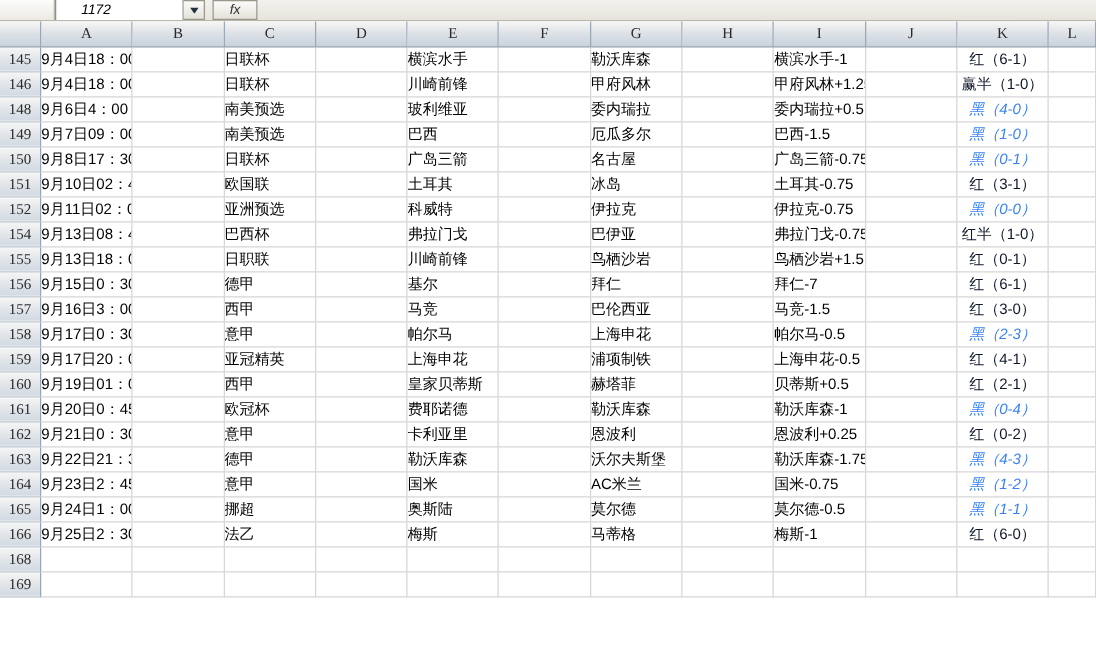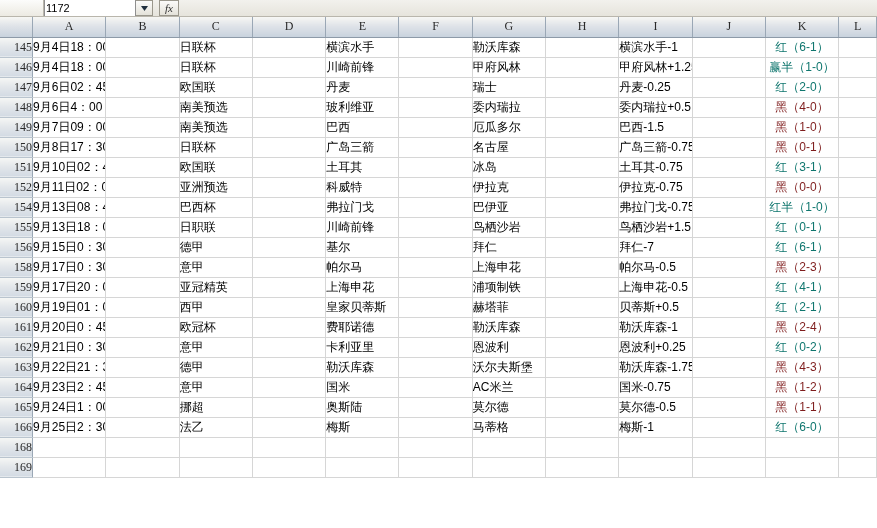--- a/index.html
+++ b/index.html
@@ -18,45 +18,46 @@
     background: linear-gradient(to bottom, #f2f1ed 0%, #e6e4dc 100%);
     border-bottom: 1px solid #b9b6ac;
     position: relative;
   }
   .namebox {
     width: 44px;
     border-right: 1px solid #b9b6ac;
     background: linear-gradient(to bottom,#fcfcfb,#eceae2);
   }
   .namebox-val {
-    width: 92px;
+    width: 103px;
     background: #ffffff;
     border: 1px solid #8f8f8f;
     border-top: none; border-bottom: none;
     font-size: 11px;
-    padding-left: 1px;
+    padding-left: 20px;
     line-height: 16px;
     color: #000;
+    font-style: italic;
   }
   .dropdown-btn {
     width: 17px;
     background: linear-gradient(to bottom,#fbfbfa,#e4e2d9);
     border: 1px solid #9a978c;
     border-left: none;
     display: flex; align-items: center; justify-content: center;
   }
   .dropdown-btn svg { display: block; }
   .fx-sep { width: 6px; }
   .fx-btn {
-    width: 20px;
+    width: 36px;
     background: linear-gradient(to bottom,#fbfbfa,#e4e2d9);
     border: 1px solid #9a978c;
     font-size: 11px;
     font-style: italic;
-    font-family: Liberation Serif, serif;
+    font-family: Liberation Sans, sans-serif;
     display: flex; align-items: center; justify-content: center;
     color: #333;
   }
   .fx-rest { flex: 1; }
   
   .grid {
     position: relative;
     width: 877px;
     height: 511px;
     overflow: hidden;
@@ -91,35 +92,35 @@
     width: 32px;
     background: linear-gradient(to bottom, #f7f7f4 0%, #dfe3e8 45%, #c8d2dd 100%);
     border-right: 1px solid #9aa7b5;
     border-bottom: 1px solid #8d9aa8;
   }
   td.rowhead {
     width: 32px;
     background: linear-gradient(to bottom, #f6f7f5 0%, #e2e6ea 50%, #d2dae3 100%);
     border-right: 1px solid #9aa7b5;
     border-bottom: 1px solid #b9c4ce;
-    text-align: right;
+    text-align: center;
     font-size: 11px;
     color: #2a2a2a;
     font-family: "Liberation Serif", serif;
   }
   td.cell {
     border-right: 1px solid #d6d6d6;
     border-bottom: 1px solid #d6d6d6;
     padding-left: 2px;
     color: #000000;
     font-size: 12.5px;
   }
   td.cell.ctr { text-align: center; padding-left: 0; }
-  td.red { color: #0f766e; }
-  td.blk { color: #7f1d1d; }
+  td.red { color: #0f172a; }
+  td.blk { color: #3b82f6; font-style: italic; }
   
   col.c-a { width: 72px; }
   col.c-b { width: 72px; }
   col.c-c { width: 72px; }
   col.c-d { width: 72px; }
   col.c-e { width: 72px; }
   col.c-f { width: 72px; }
   col.c-g { width: 72px; }
   col.c-h { width: 72px; }
   col.c-i { width: 72px; }
@@ -202,35 +203,20 @@
           <td class="cell ">川崎前锋</td>
           <td class="cell "></td>
           <td class="cell ">甲府风林</td>
           <td class="cell "></td>
           <td class="cell ">甲府风林+1.25</td>
           <td class="cell "></td>
           <td class="cell ctr red">赢半（1-0）</td>
           <td class="cell "></td>
         </tr>
         <tr>
-          <td class="rowhead">147</td>
-          <td class="cell ">9月6日02：45</td>
-          <td class="cell "></td>
-          <td class="cell ">欧国联</td>
-          <td class="cell "></td>
-          <td class="cell ">丹麦</td>
-          <td class="cell "></td>
-          <td class="cell ">瑞士</td>
-          <td class="cell "></td>
-          <td class="cell ">丹麦-0.25</td>
-          <td class="cell "></td>
-          <td class="cell ctr red">红（2-0）</td>
-          <td class="cell "></td>
-        </tr>
-        <tr>
           <td class="rowhead">148</td>
           <td class="cell ">9月6日4：00</td>
           <td class="cell "></td>
           <td class="cell ">南美预选</td>
           <td class="cell "></td>
           <td class="cell ">玻利维亚</td>
           <td class="cell "></td>
           <td class="cell ">委内瑞拉</td>
           <td class="cell "></td>
           <td class="cell ">委内瑞拉+0.5</td>
@@ -337,20 +323,35 @@
           <td class="cell ">基尔</td>
           <td class="cell "></td>
           <td class="cell ">拜仁</td>
           <td class="cell "></td>
           <td class="cell ">拜仁-7</td>
           <td class="cell "></td>
           <td class="cell ctr red">红（6-1）</td>
           <td class="cell "></td>
         </tr>
         <tr>
+          <td class="rowhead">157</td>
+          <td class="cell ">9月16日3：00</td>
+          <td class="cell "></td>
+          <td class="cell ">西甲</td>
+          <td class="cell "></td>
+          <td class="cell ">马竞</td>
+          <td class="cell "></td>
+          <td class="cell ">巴伦西亚</td>
+          <td class="cell "></td>
+          <td class="cell ">马竞-1.5</td>
+          <td class="cell "></td>
+          <td class="cell ctr red">红（3-0）</td>
+          <td class="cell "></td>
+        </tr>
+        <tr>
           <td class="rowhead">158</td>
           <td class="cell ">9月17日0：30</td>
           <td class="cell "></td>
           <td class="cell ">意甲</td>
           <td class="cell "></td>
           <td class="cell ">帕尔马</td>
           <td class="cell "></td>
           <td class="cell ">上海申花</td>
           <td class="cell "></td>
           <td class="cell ">帕尔马-0.5</td>
@@ -393,21 +394,21 @@
           <td class="cell ">9月20日0：45</td>
           <td class="cell "></td>
           <td class="cell ">欧冠杯</td>
           <td class="cell "></td>
           <td class="cell ">费耶诺德</td>
           <td class="cell "></td>
           <td class="cell ">勒沃库森</td>
           <td class="cell "></td>
           <td class="cell ">勒沃库森-1</td>
           <td class="cell "></td>
-          <td class="cell ctr blk">黑（2-4）</td>
+          <td class="cell ctr blk">黑（0-4）</td>
           <td class="cell "></td>
         </tr>
         <tr>
           <td class="rowhead">162</td>
           <td class="cell ">9月21日0：30</td>
           <td class="cell "></td>
           <td class="cell ">意甲</td>
           <td class="cell "></td>
           <td class="cell ">卡利亚里</td>
           <td class="cell "></td>

